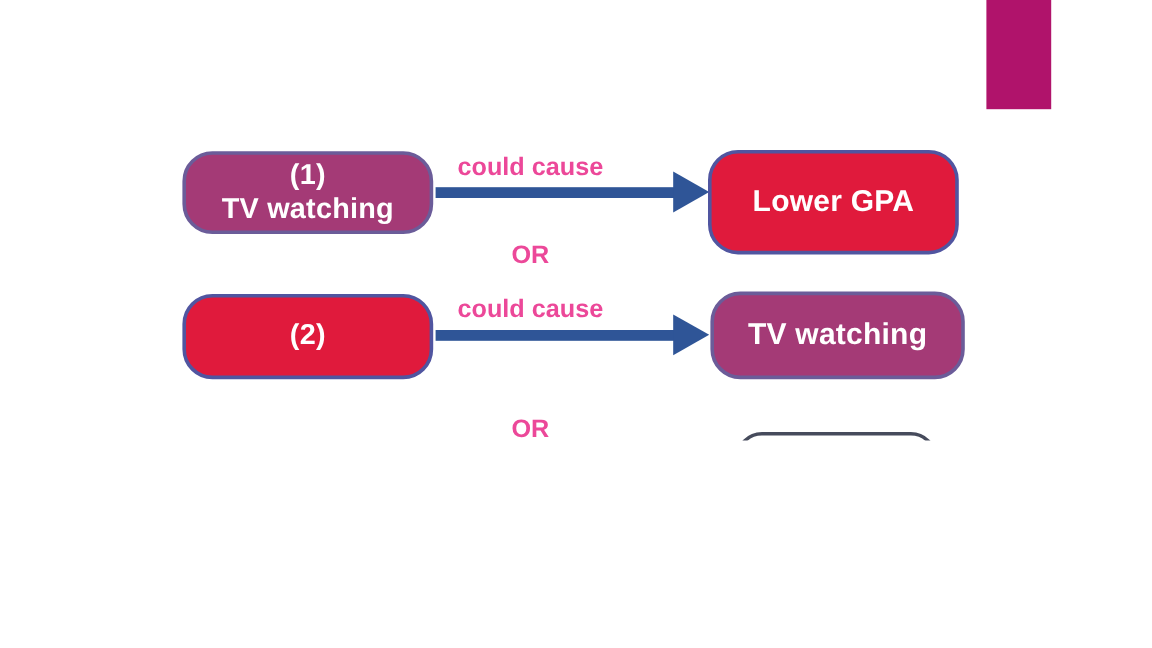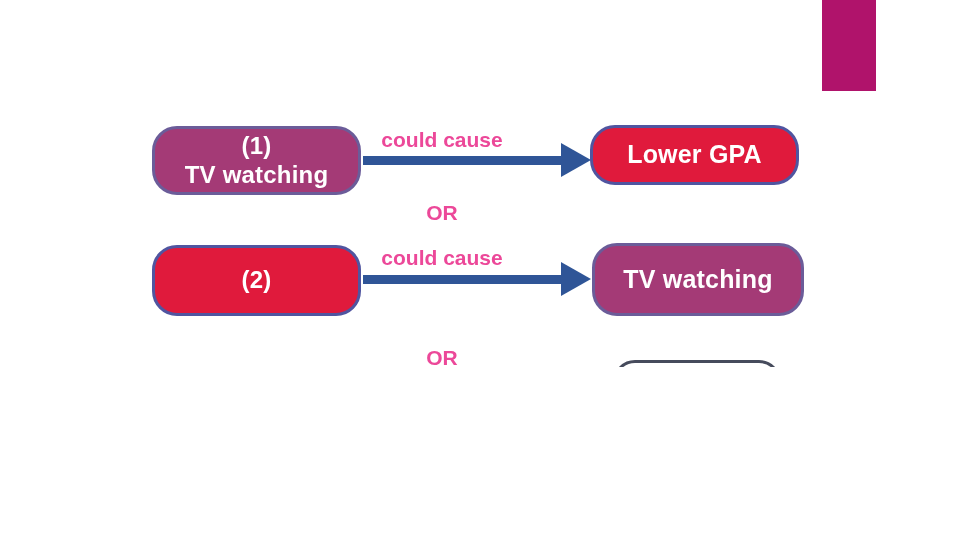--- a/index.html
+++ b/index.html
@@ -37,21 +37,21 @@
   }
   .node-purple {
     background: #A43A76;
     border: 3px solid #6B5C99;
   }
   .node-red {
     background: #E01A3C;
     border: 3px solid #5055A0;
   }
   .node-src-1 { left: 152px; top: 126px; width: 209px; height: 69px; }
-  .node-tgt-1 { left: 590px; top: 125px; width: 209px; height: 60px; font-size: 25px; }
+  .node-tgt-1 { left: 590px; top: 125px; width: 209px; height: 87px; font-size: 25px; }
   .node-src-2 { left: 152px; top: 245px; width: 209px; height: 71px; }
   .node-tgt-2 { left: 592px; top: 243px; width: 212px; height: 73px; font-size: 25px; }
   .caption {
     position: absolute;
     left: 352px; width: 180px;
     text-align: center;
     color: #ec4899;
     font-size: 21px;
     font-weight: 600;
   }

